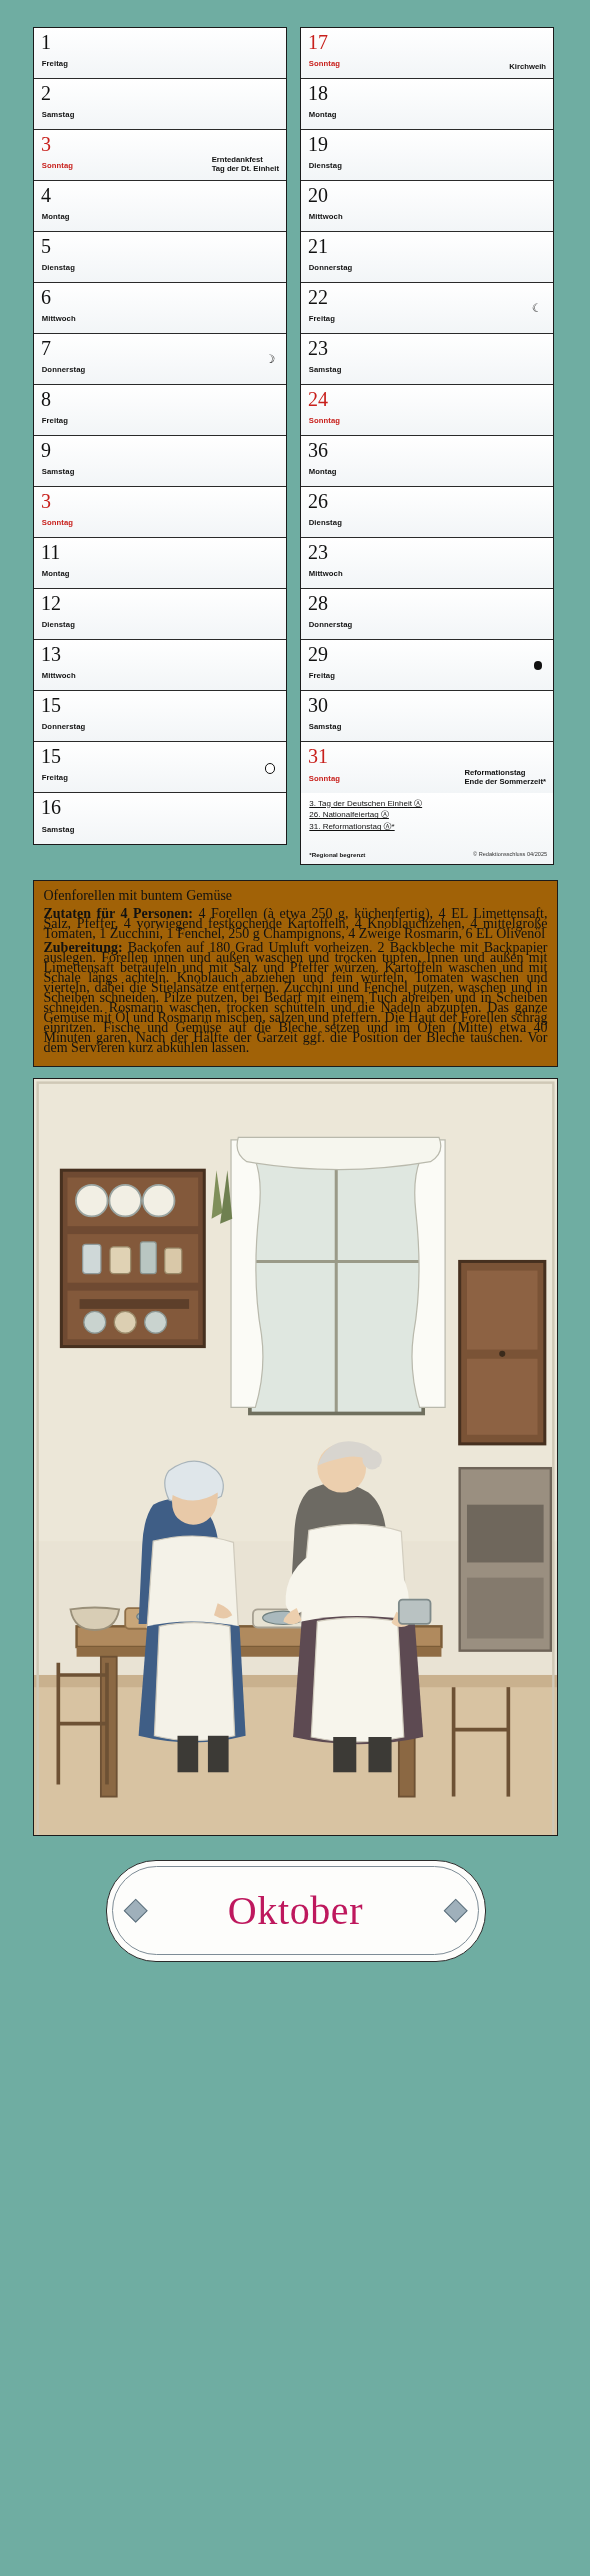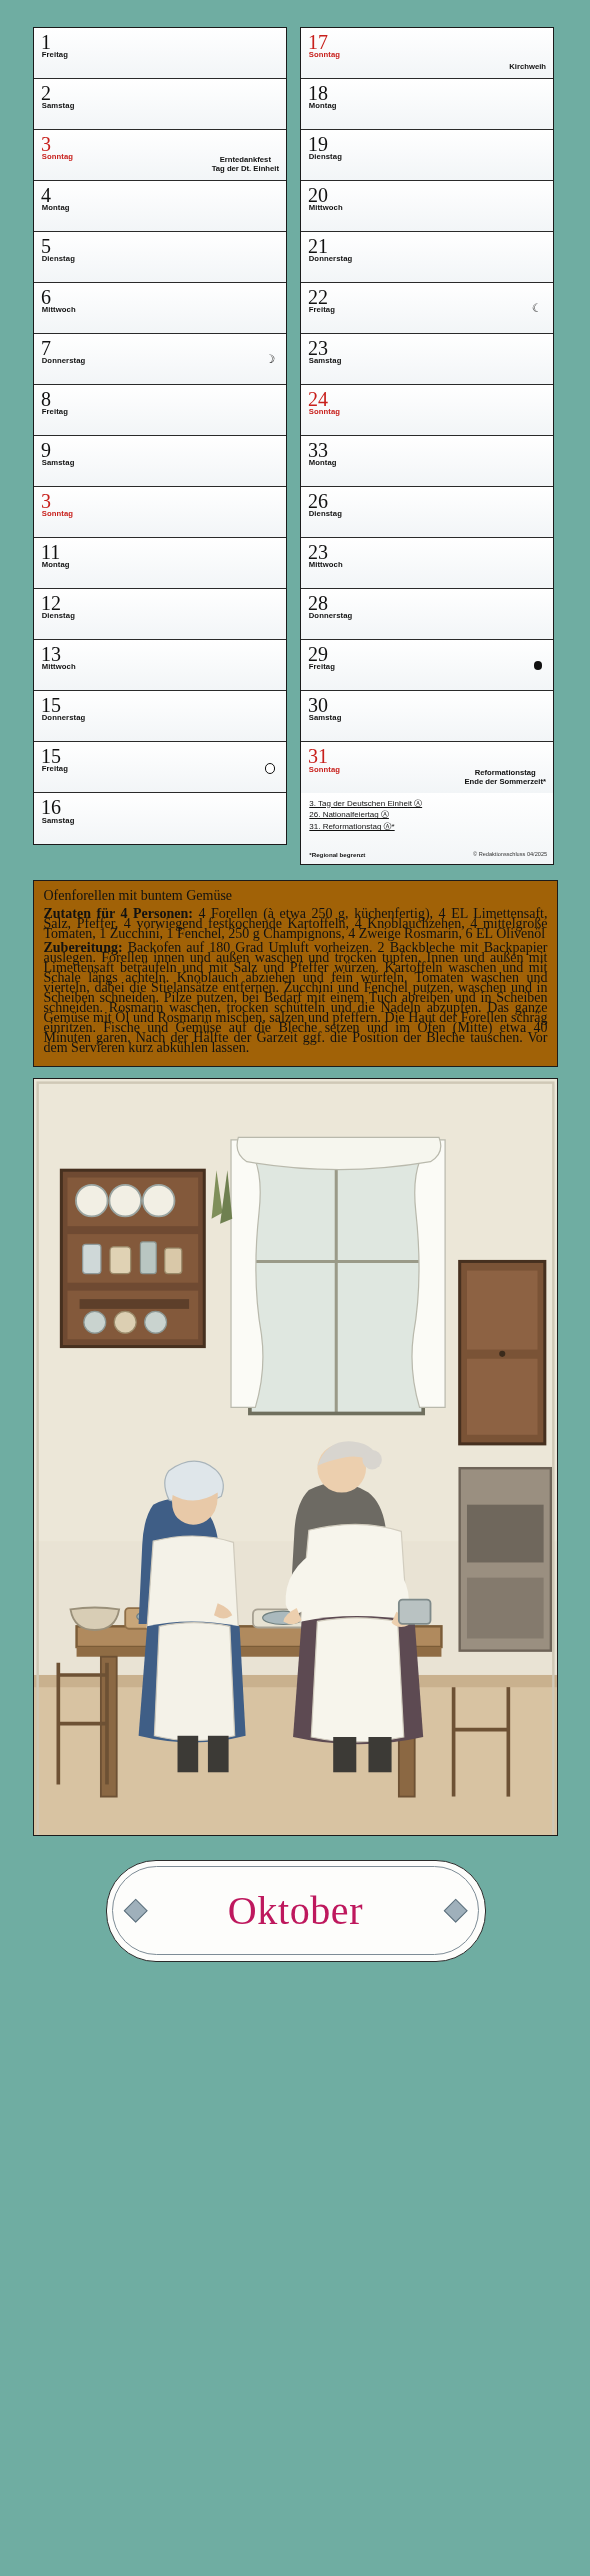--- a/index.html
+++ b/index.html
@@ -43,32 +43,32 @@
     line-height:20px;
     font-family:"Liberation Serif", serif;
     color:#111;
     letter-spacing:0px;
   }
   .day.sun .num{color:#c8201c;}
   .day.sun .wd{color:#c8201c;}
   .day .wd{
     position:absolute;
     left:7.7px;
-    bottom:19px;
+    bottom:10px;
     font-size:7.7px;
     font-family:"Liberation Sans", sans-serif;
     font-weight:bold;
     color:#111;
     letter-spacing:0.1px;
   }
   .day .note{
     position:absolute;
     right:7px;
     bottom:5.9px;
-    text-align:center;
+    text-align:left;
     font-size:7.7px;
     font-family:"Liberation Sans", sans-serif;
     font-weight:bold;
     color:#111;
     line-height:8.9px;
     max-width:171px;
   }
   .day .note .l2{display:block;}
   .moon{
     position:absolute;
@@ -216,21 +216,21 @@
     <div class="cal-col">
       <div id="col-right">
           <div class="day sun"><span class="num">17</span><span class="wd">Sonntag</span><span class="note">Kirchweih</span></div>
           <div class="day"><span class="num">18</span><span class="wd">Montag</span></div>
           <div class="day"><span class="num">19</span><span class="wd">Dienstag</span></div>
           <div class="day"><span class="num">20</span><span class="wd">Mittwoch</span></div>
           <div class="day"><span class="num">21</span><span class="wd">Donnerstag</span></div>
           <div class="day"><span class="num">22</span><span class="wd">Freitag</span><span class="moon first">☾</span></div>
           <div class="day"><span class="num">23</span><span class="wd">Samstag</span></div>
           <div class="day sun"><span class="num">24</span><span class="wd">Sonntag</span></div>
-          <div class="day"><span class="num">33</span><span class="wd">Montag</span></div>
+          <div class="day"><span class="num">36</span><span class="wd">Montag</span></div>
           <div class="day"><span class="num">26</span><span class="wd">Dienstag</span></div>
           <div class="day"><span class="num">23</span><span class="wd">Mittwoch</span></div>
           <div class="day"><span class="num">28</span><span class="wd">Donnerstag</span></div>
           <div class="day"><span class="num">29</span><span class="wd">Freitag</span><span class="moon full"></span></div>
           <div class="day"><span class="num">30</span><span class="wd">Samstag</span></div>
           <div class="day sun"><span class="num">31</span><span class="wd">Sonntag</span><span class="note">Reformationstag<span class="l2">Ende der Sommerzeit*</span></span></div>
         </div>
       <div class="notes">
         <div>3. Tag der Deutschen Einheit Ⓐ</div>
         <div>26. Nationalfeiertag Ⓐ</div>

